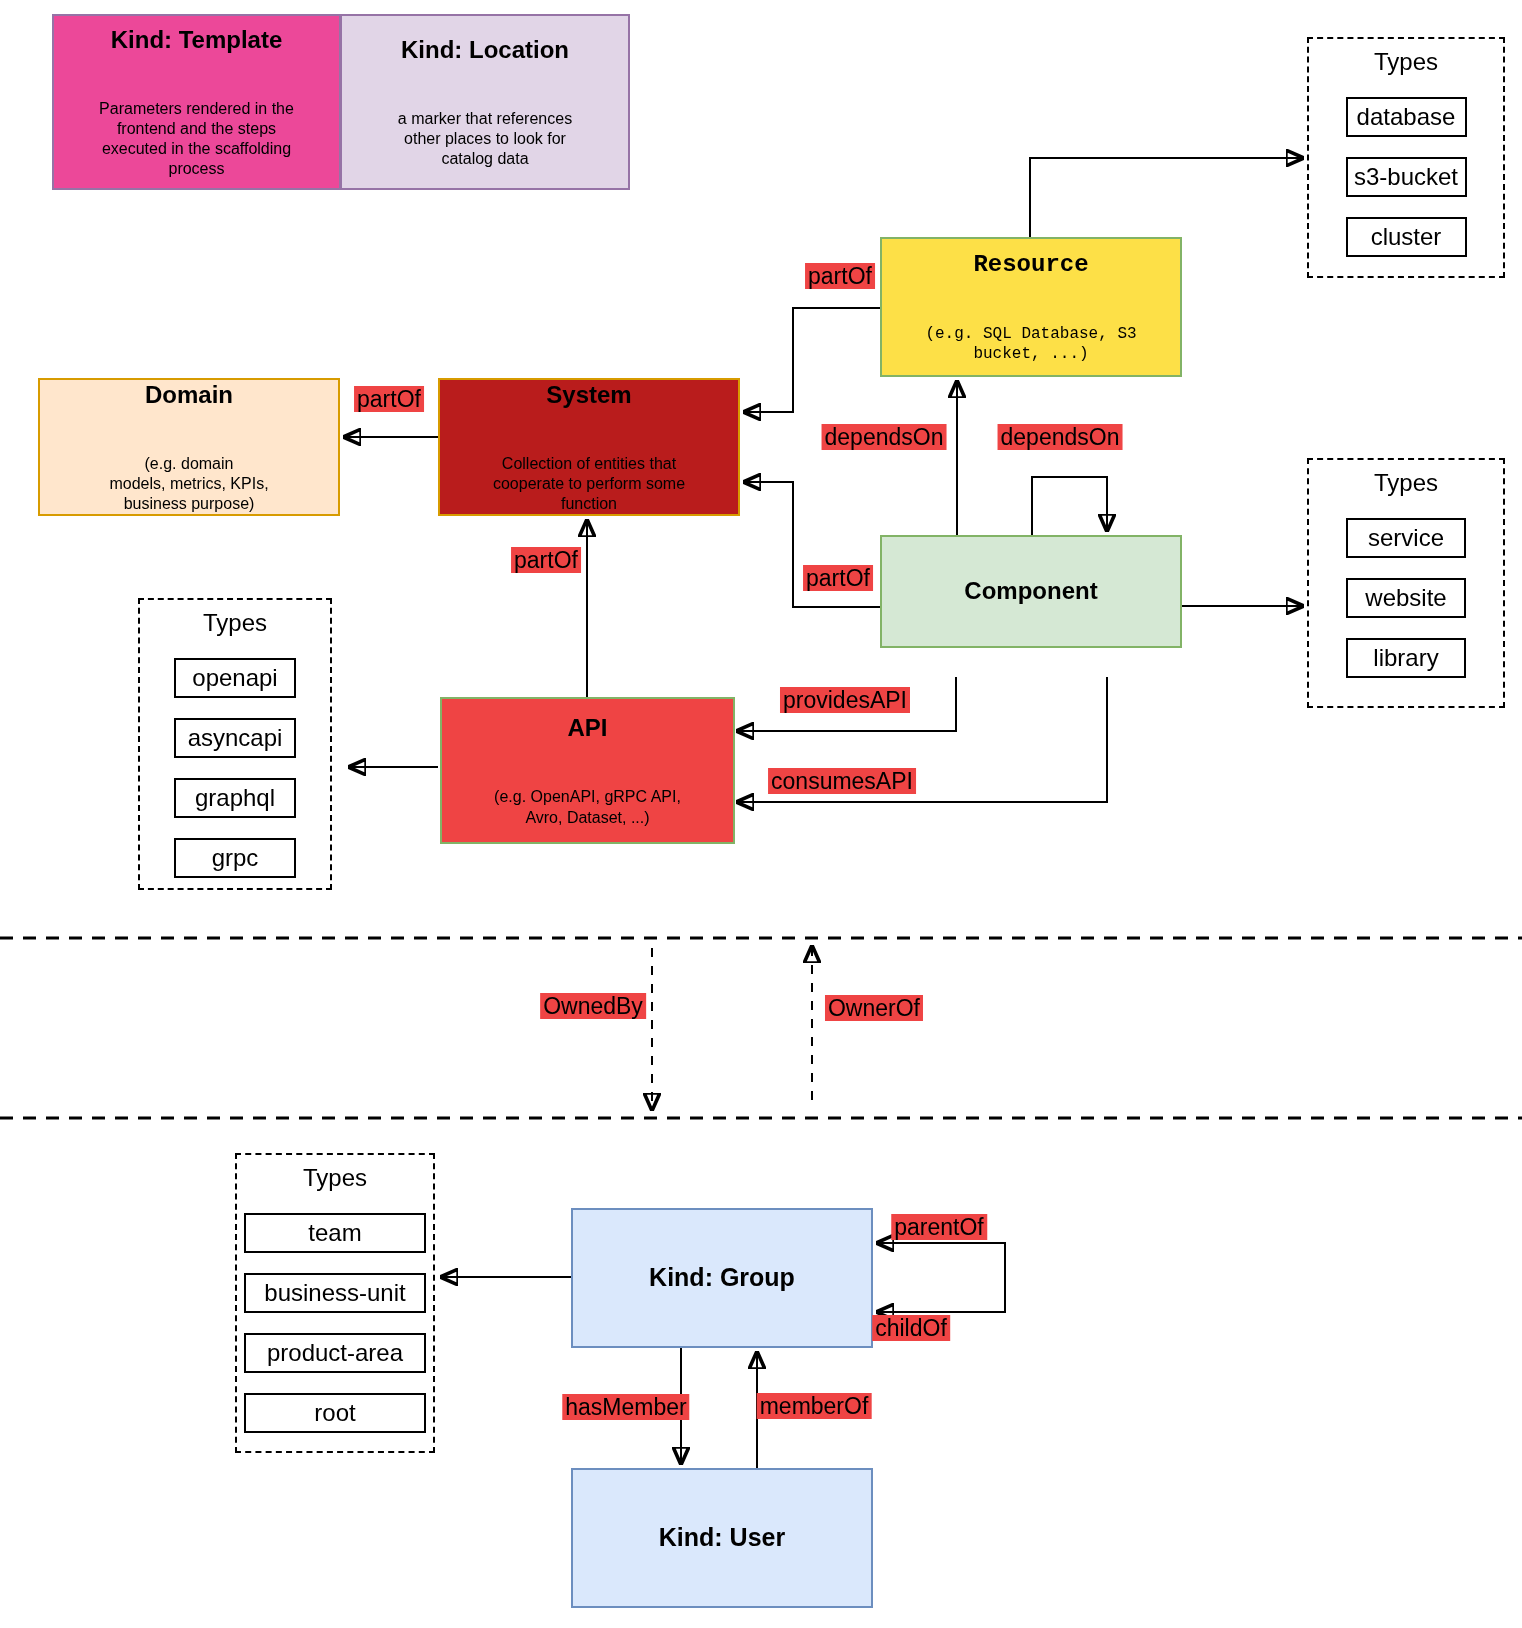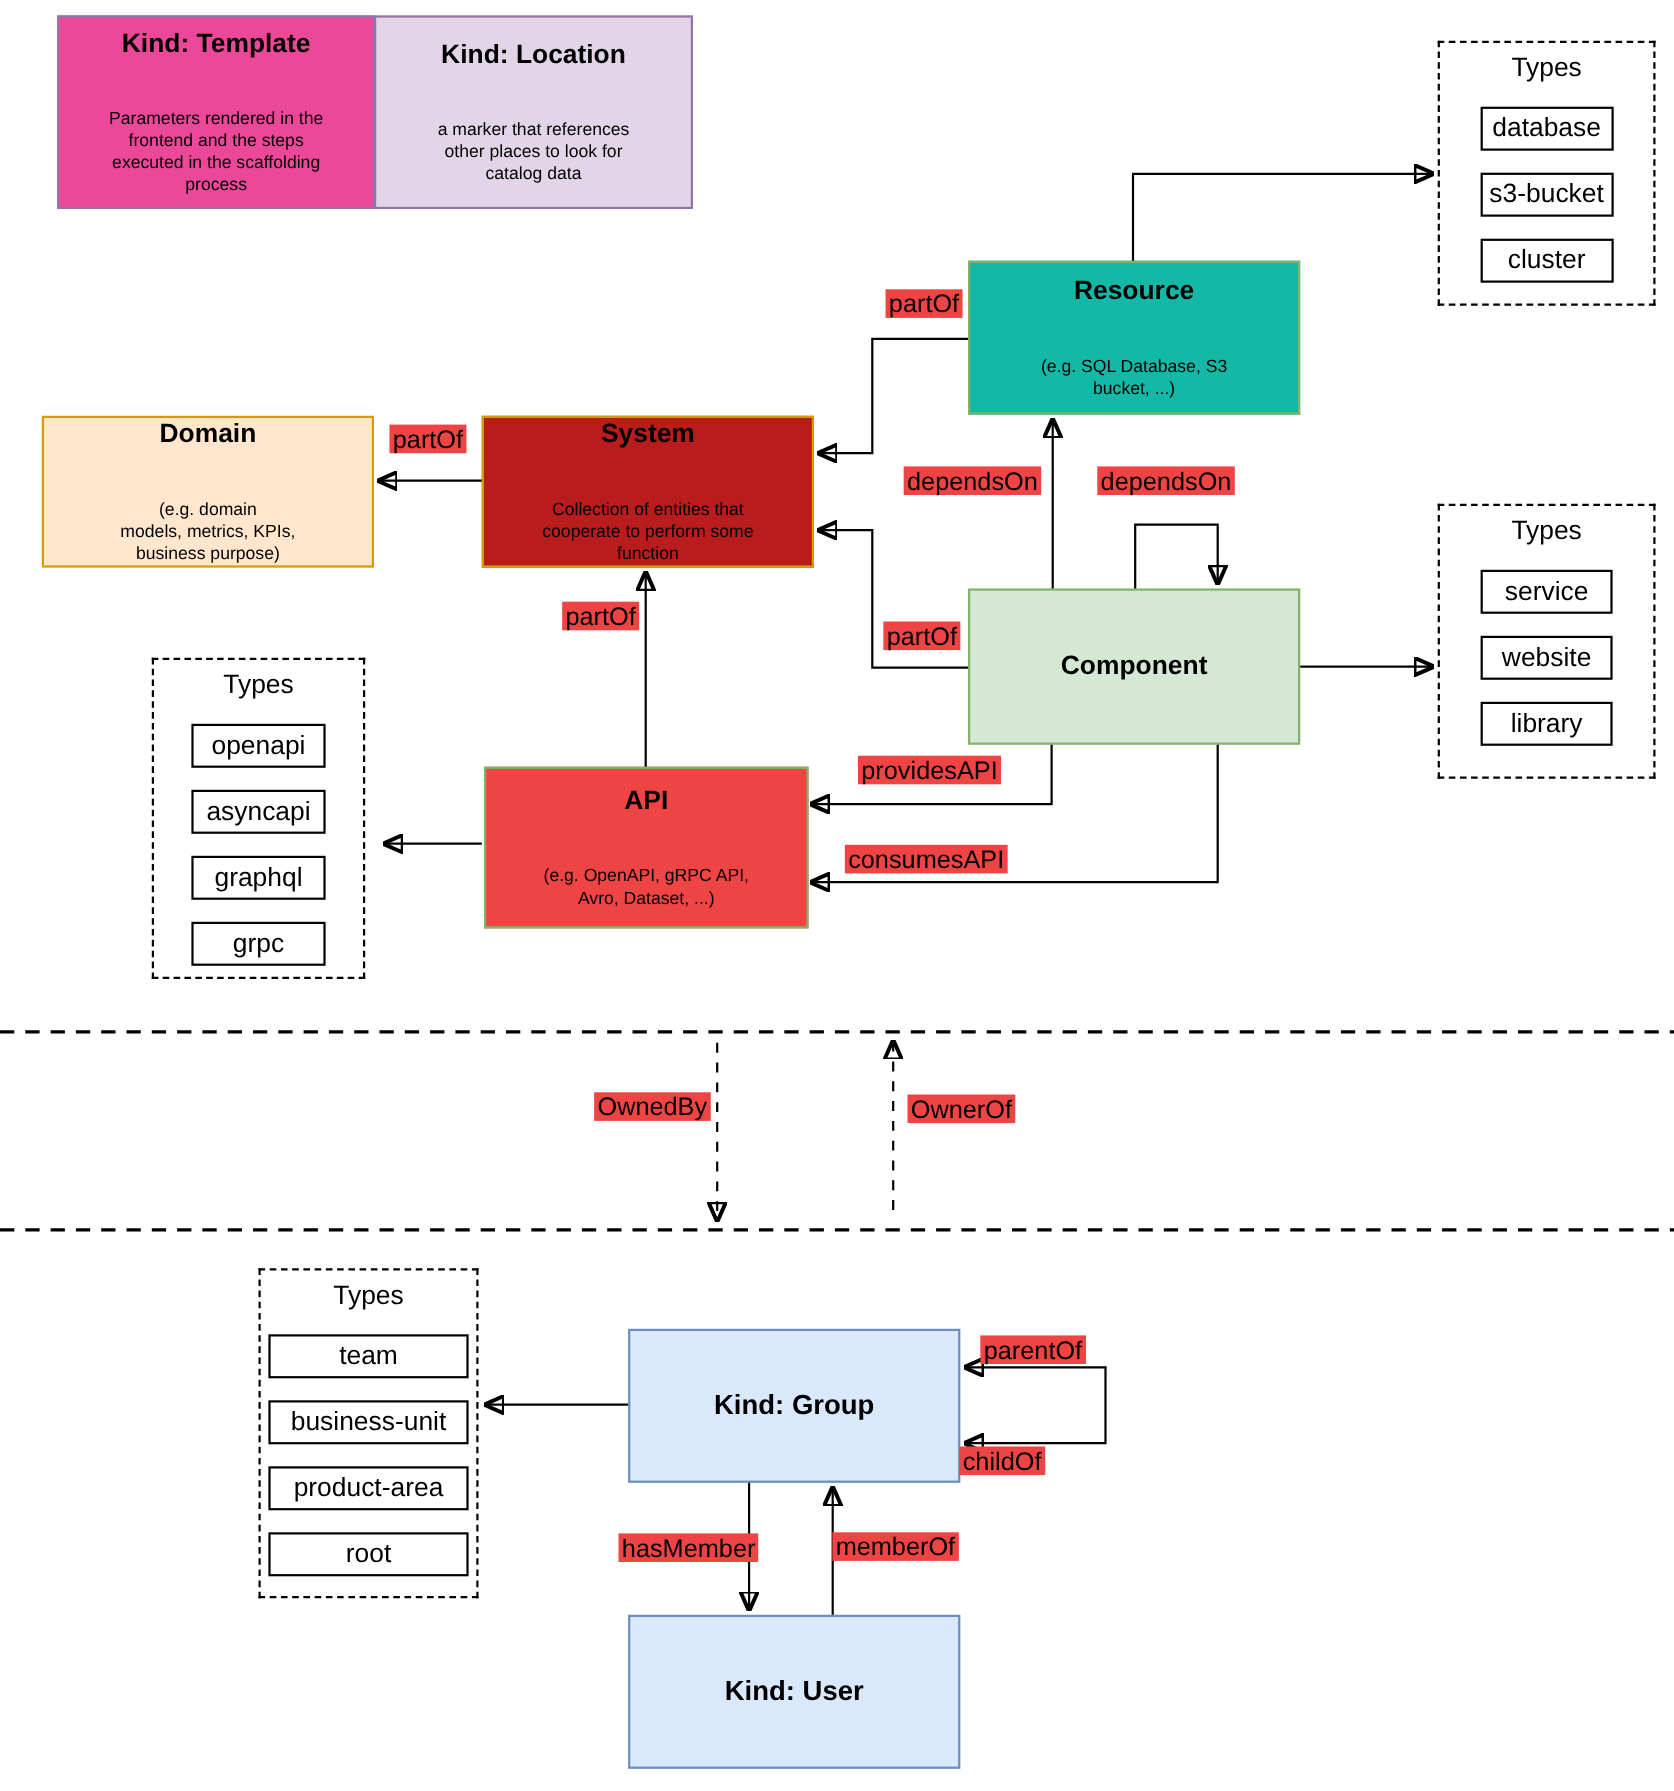--- a/index.html
+++ b/index.html
@@ -64,27 +64,27 @@
 business purpose)</div>
   </div>
 
   <div class="node" style="left: 438px; top: 378px; width: 302px; height: 138px; background-color: #b91c1c; border-color: rgb(215, 155, 0);">
     <div class="node-title">System</div>
     <div class="node-body">Collection of entities that
 cooperate to perform some
 function</div>
   </div>
 
-  <div class="node" style="left: 880px; top: 237px; width: 302px; height: 140px; background-color: #14b8a6; border-color: rgb(130, 179, 102);">
+  <div class="node" style="left: 880px; top: 237px; width: 302px; height: 140px; background-color: #fde047; border-color: rgb(130, 179, 102); font-family: Liberation Mono, monospace;">
     <div class="node-title">Resource</div>
     <div class="node-body">(e.g. SQL Database, S3
 bucket, ...)</div>
   </div>
 
-  <div class="node" style="left: 880px; top: 535px; width: 302px; height: 142px; background-color: rgb(213, 232, 212); border-color: rgb(130, 179, 102);">
+  <div class="node" style="left: 880px; top: 535px; width: 302px; height: 113px; background-color: rgb(213, 232, 212); border-color: rgb(130, 179, 102);">
     <div class="node-title">Component</div>
   </div>
 
   <div class="node" style="left: 440px; top: 697px; width: 295px; height: 147px; background-color: #ef4444; border-color: rgb(130, 179, 102);">
     <div class="node-title">API</div>
     <div class="node-body">(e.g. OpenAPI, gRPC API,
 Avro, Dataset, ...)</div>
   </div>
 
   <div class="node kind-node" style="left: 571px; top: 1208px; width: 302px; height: 140px; background-color: rgb(218, 232, 252); border-color: rgb(108, 142, 191);">

